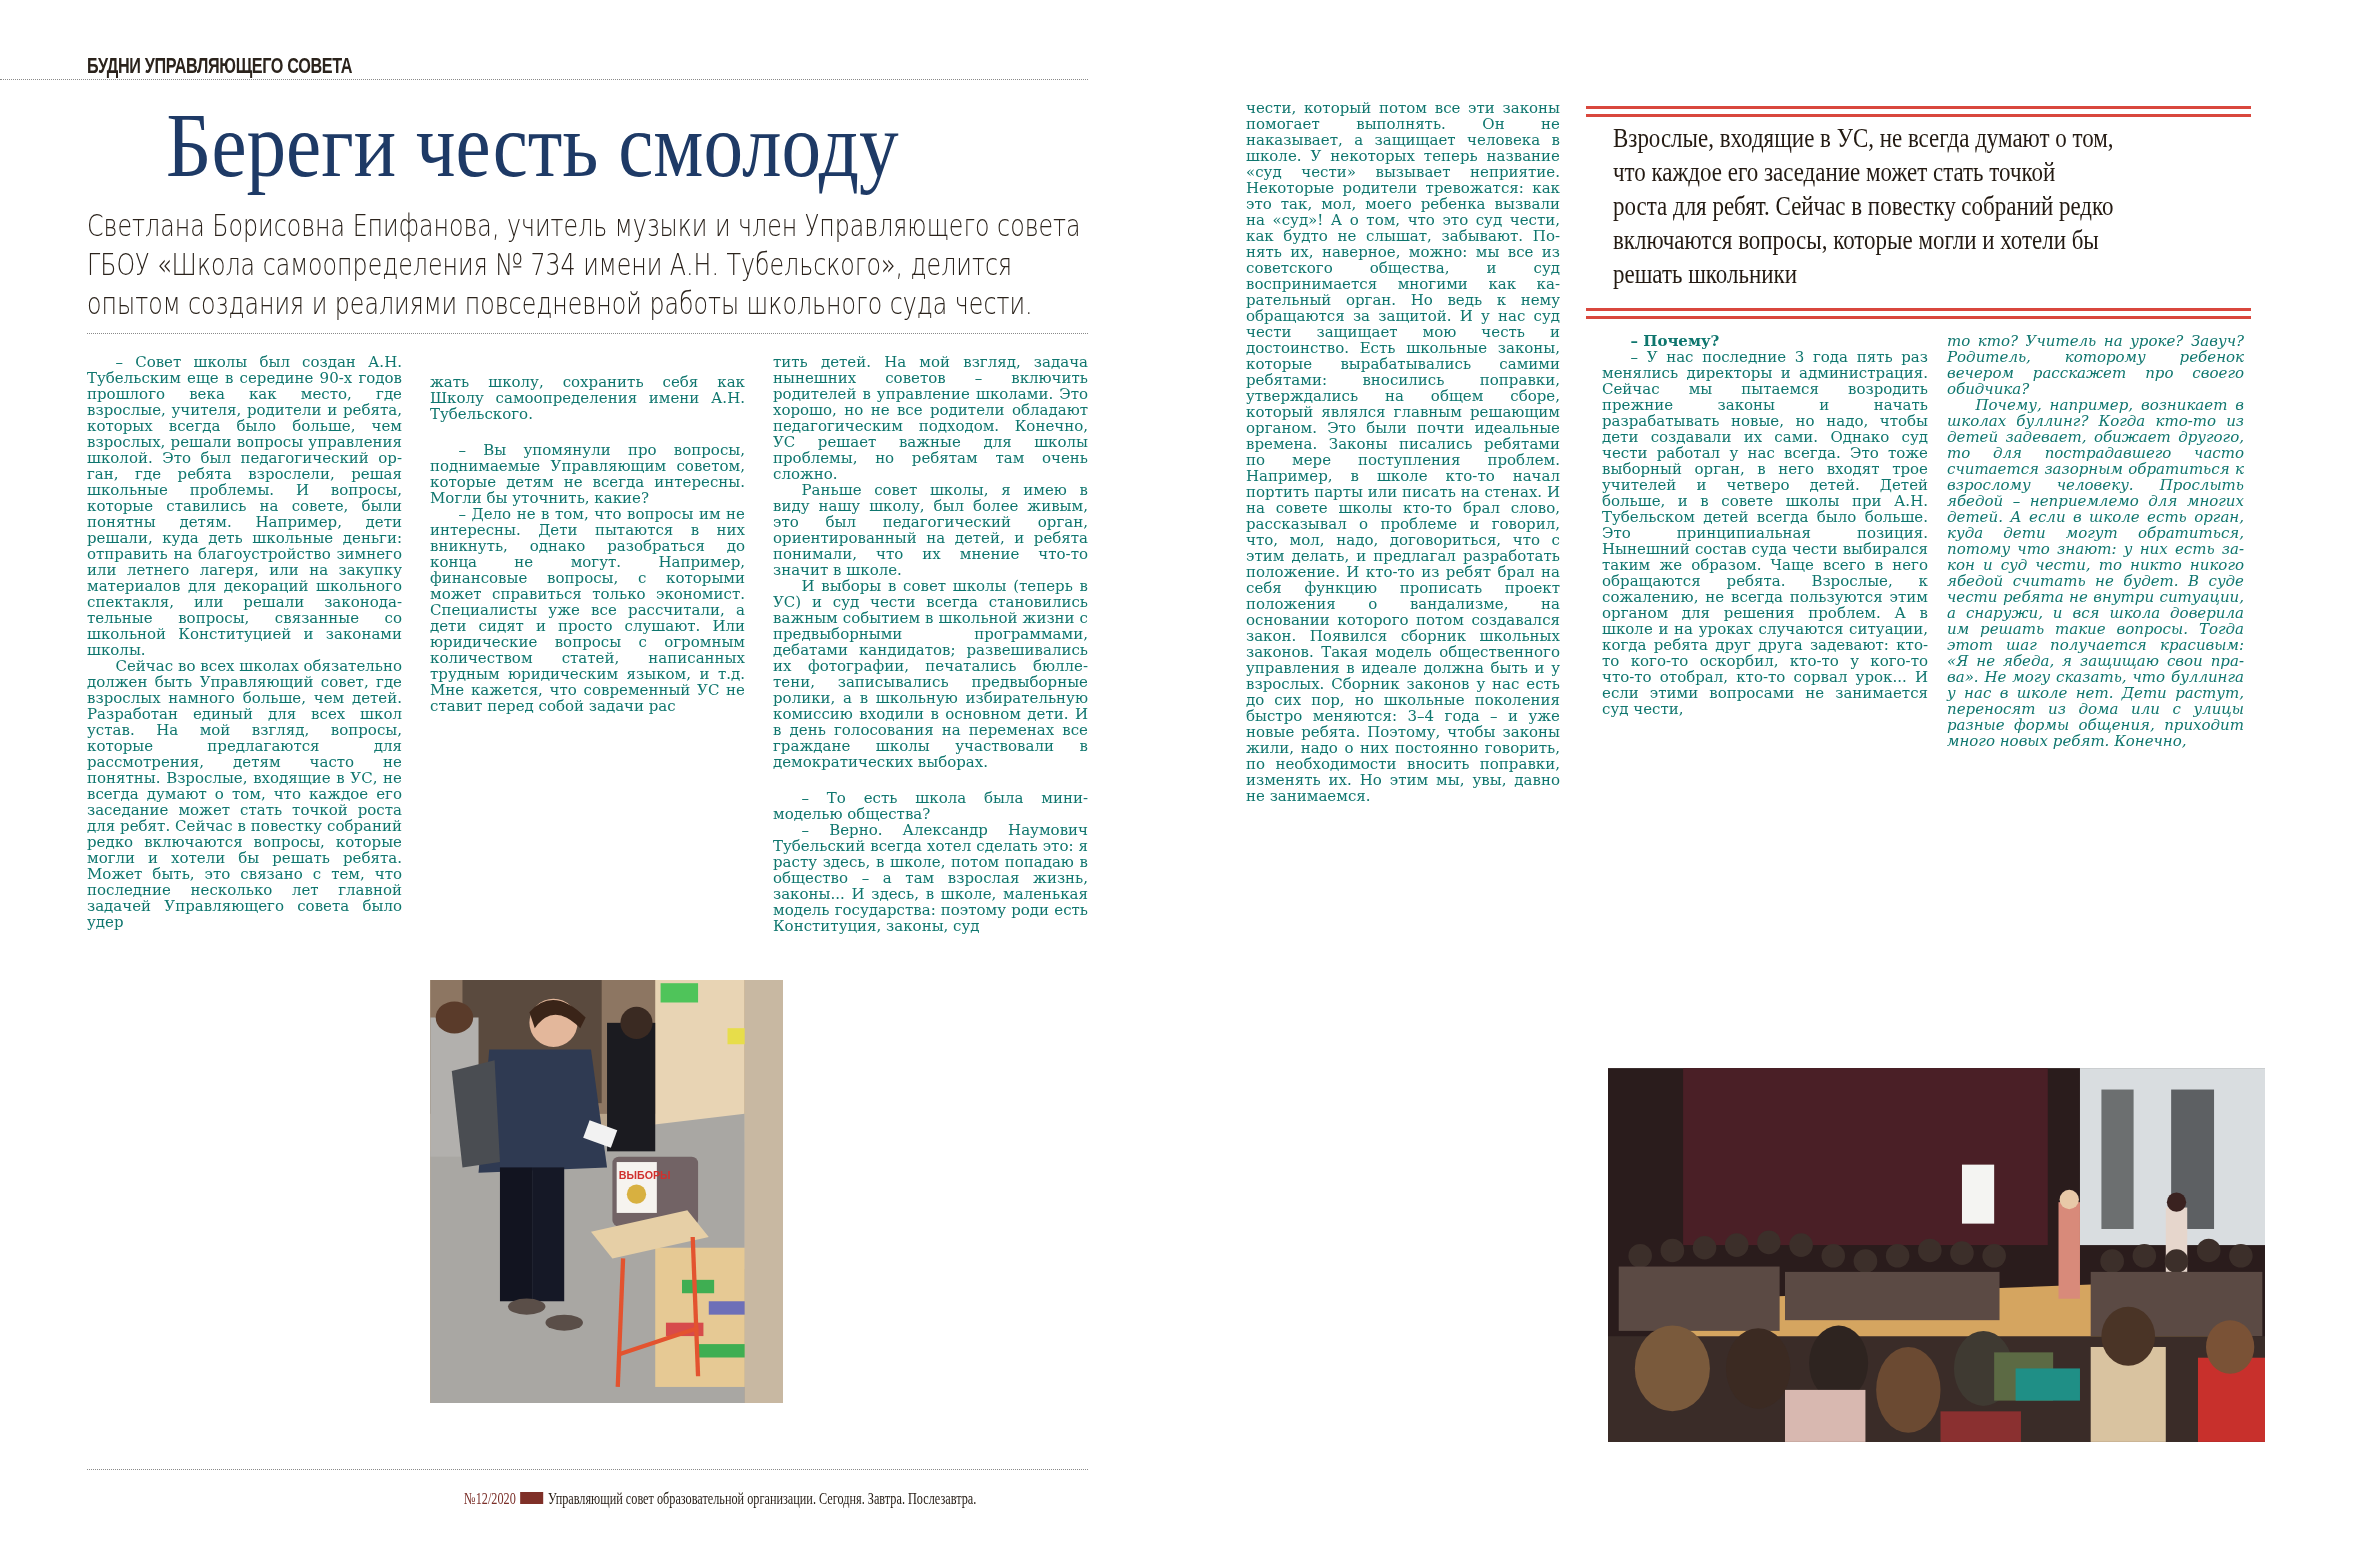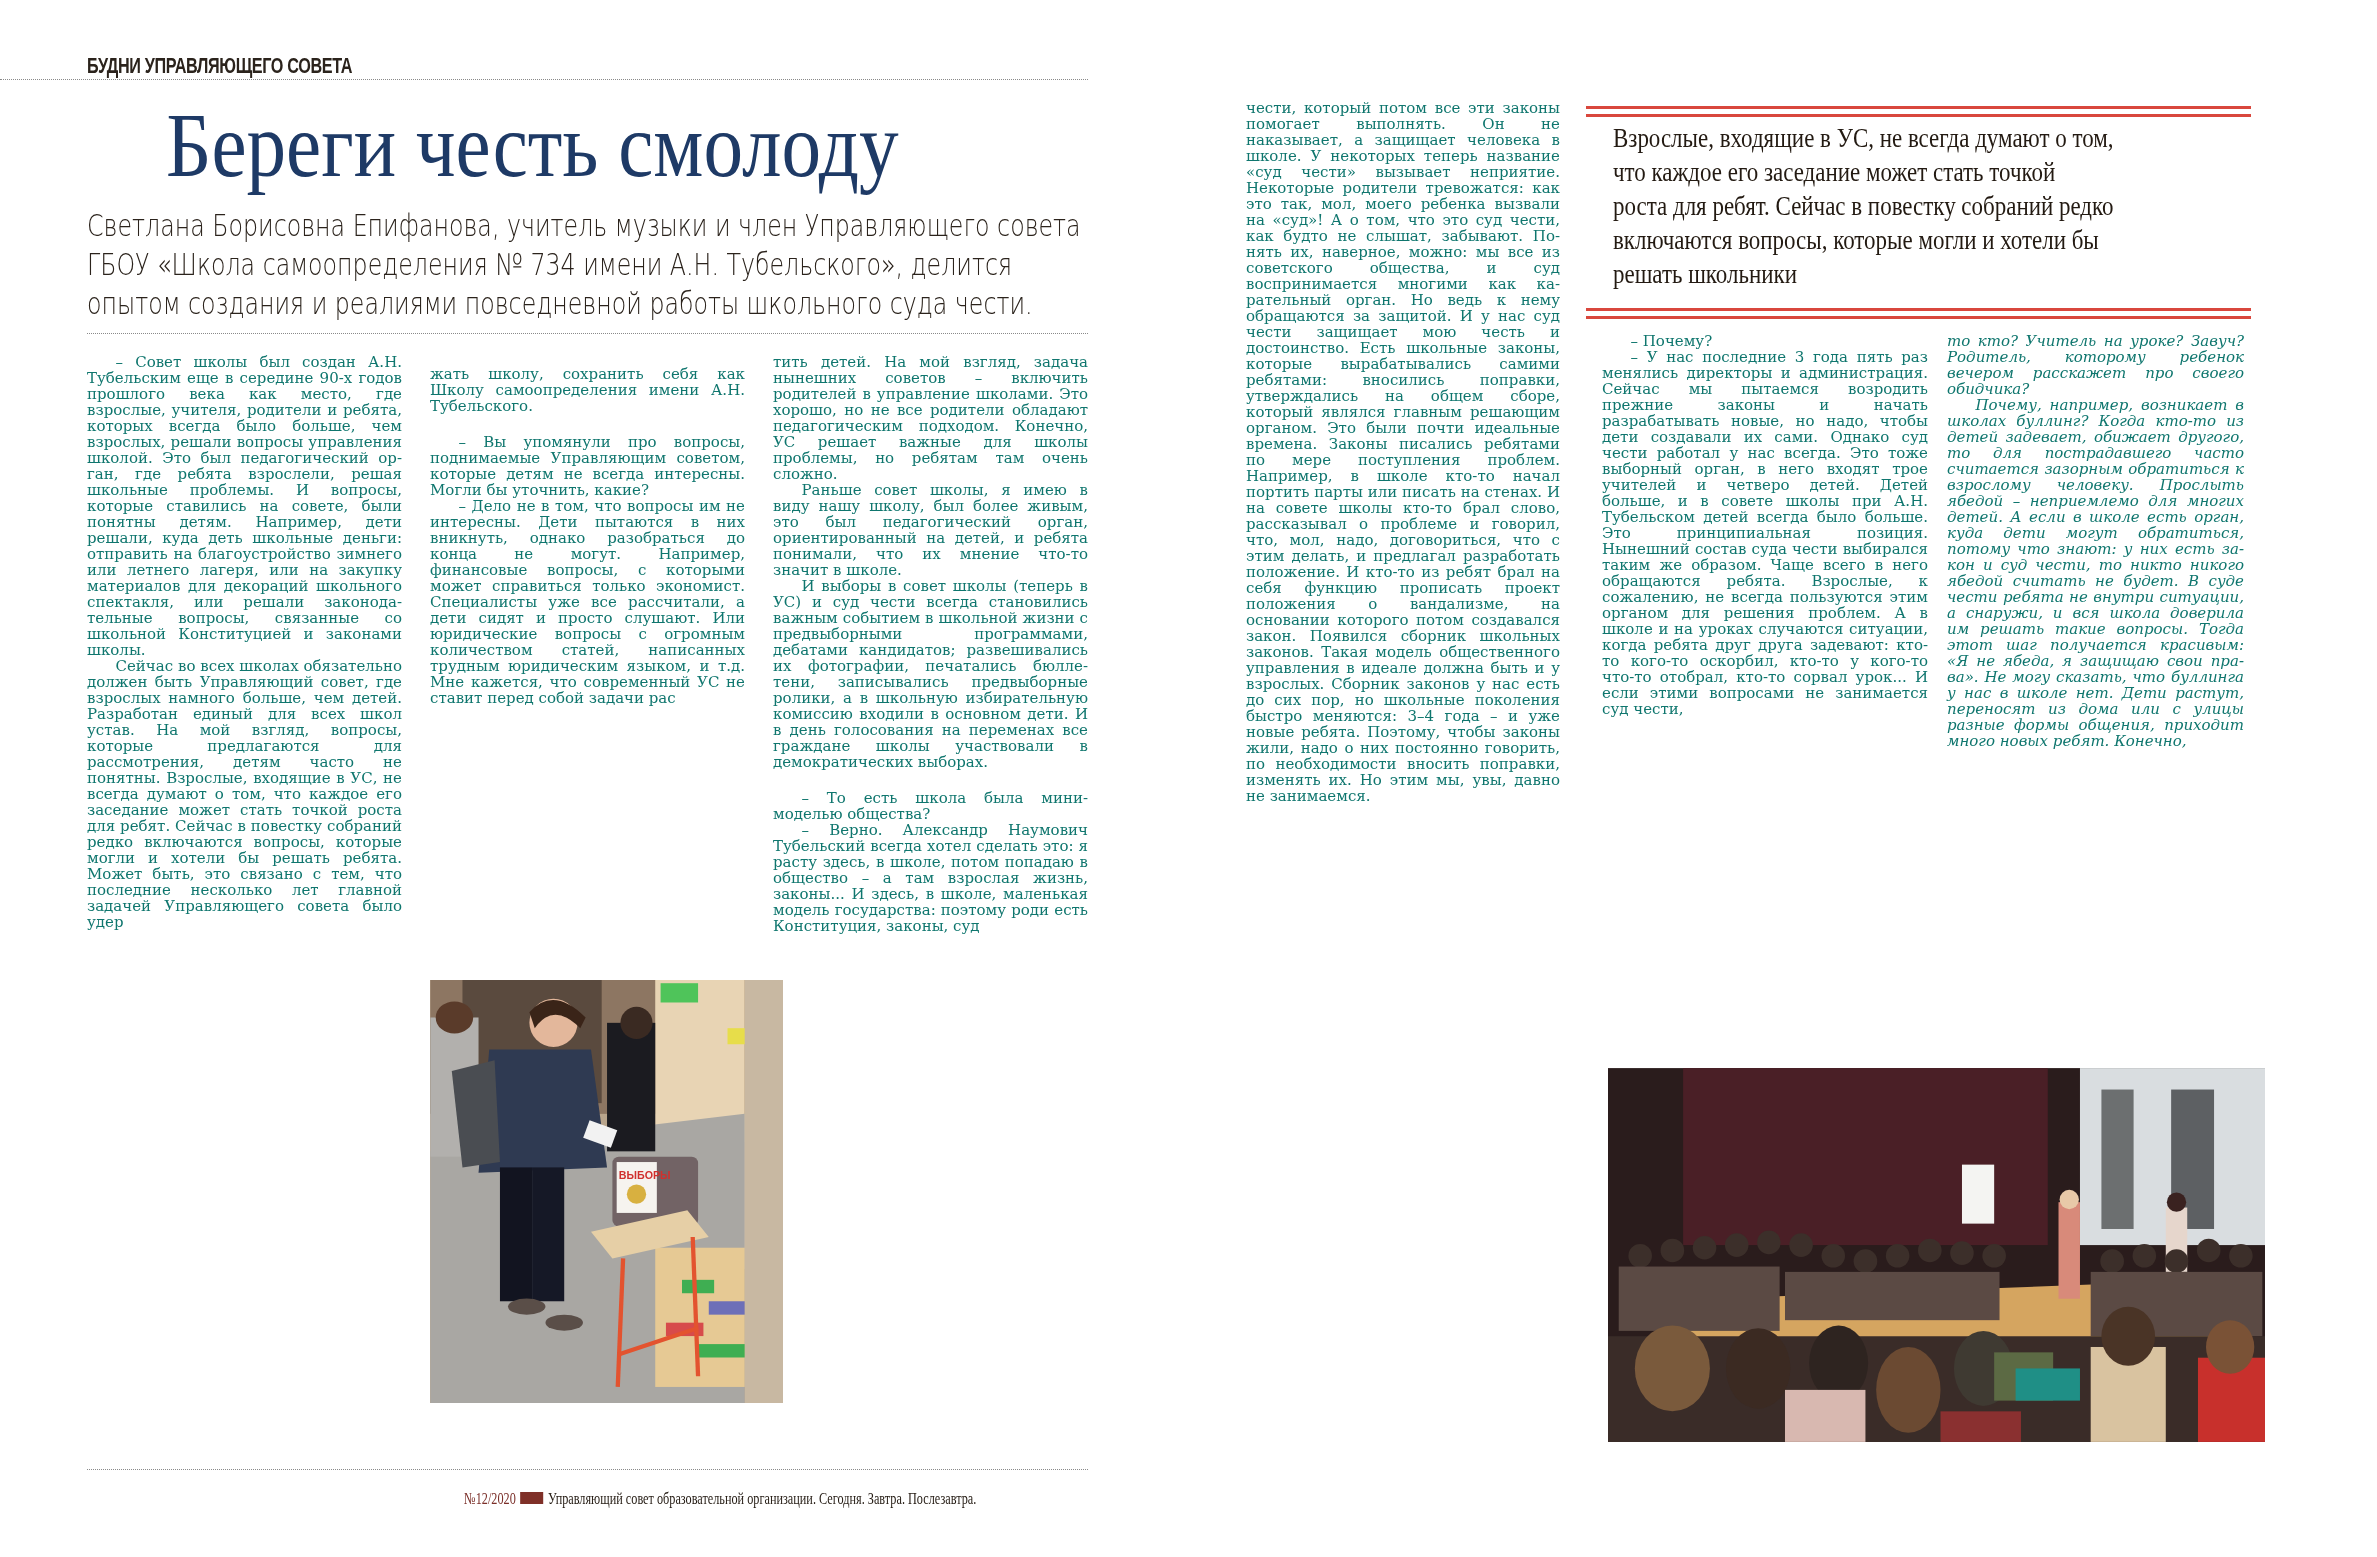--- a/index.html
+++ b/index.html
@@ -36,21 +36,21 @@
   <div>ГБОУ «Школа самоопределения № 734 имени А.Н. Тубельского», делится</div>
   <div>опытом создания и реалиями повседневной работы школьного суда чести.</div>
 </div>
 <div class="abs dots" style="left:87px;top:333px;width:1001px;"></div>
 
 <div class="abs col" style="left:87px;top:354px;width:315px;">
   <p>– Совет школы был создан А.Н. Тубельским еще в середи­не 90-х годов прошлого века как место, где взрослые, учителя, ро­дители и ребята, которых всегда было больше, чем взрослых, ре­шали вопросы управления шко­лой. Это был педагогический ор­ган, где ребята взрослели, решая школьные проблемы. И вопро­сы, которые ставились на совете, были понятны детям. Например, дети решали, куда деть школь­ные деньги: отправить на благо­устройство зимнего или летнего лагеря, или на закупку матери­алов для декораций школьного спектакля, или решали законода­тельные вопросы, связанные со школьной Конституцией и зако­нами школы.</p>
   <p>Сейчас во всех школах обяза­тельно должен быть Управляю­щий совет, где взрослых намного больше, чем детей. Разработан единый для всех школ устав. На мой взгляд, вопросы, которые предлагаются для рассмотрения, детям часто не понятны. Взрос­лые, входящие в УС, не всегда думают о том, что каждое его за­седание может стать точкой ро­ста для ребят. Сейчас в повестку собраний редко включаются во­просы, которые могли и хотели бы решать ребята. Может быть, это связано с тем, что последние несколько лет главной задачей Управляющего совета было удер­</p>
 </div>
 
-<div class="abs col" style="left:430px;top:366px;width:315px;">
+<div class="abs col" style="left:430px;top:374px;width:315px;">
   <p class="noind">жать школу, сохранить себя как Школу самоопределения имени А.Н. Тубельского.</p>
   <p class="q">– Вы упомянули про вопросы, поднимаемые Управляющим со­ветом, которые детям не всегда интересны. Могли бы уточнить, какие?</p>
   <p>– Дело не в том, что вопросы им не интересны. Дети пытаются в них вникнуть, однако разобрать­ся до конца не могут. Например, финансовые вопросы, с кото­рыми может справиться только экономист. Специалисты уже все рассчитали, а дети сидят и просто слушают. Или юридические во­просы с огромным количеством статей, написанных трудным юридическим языком, и т.д. Мне кажется, что современный УС не ставит перед собой задачи рас­</p>
 </div>
 
 <div class="abs photo" style="left:430px;top:980px;width:353px;height:423px;background:#c8b8a2;">
   <svg width="315" height="423" viewBox="0 0 587 790">
     <rect x="0" y="0" width="587" height="790" fill="#b9a58c"></rect>
     <rect x="0" y="0" width="587" height="250" fill="#8d7662"></rect>
     <rect x="60" y="0" width="260" height="230" fill="#5a4a3e"></rect>
@@ -109,21 +109,21 @@
 <div class="abs pull">
   <div>Взрослые, входящие в УС, не всегда думают о том,</div>
   <div>что каждое его заседание может стать точкой</div>
   <div>роста для ребят. Сейчас в повестку собраний редко</div>
   <div>включаются вопросы, которые могли и хотели бы</div>
   <div>решать школьники</div>
 </div>
 <div class="abs pull-lines" style="left:1586px;top:308px;width:665px;"></div>
 
 <div class="abs col" style="left:1602px;top:333px;width:326px;">
-  <p style="font-weight:normal;">– Почему?</p>
+  <p style="font-weight:bold;">– Почему?</p>
   <p>– У нас последние 3 года пять раз менялись директоры и адми­нистрация. Сейчас мы пытаем­ся возродить прежние законы и начать разрабатывать новые, но надо, чтобы дети создавали их сами. Однако суд чести работал у нас всегда. Это тоже выборный орган, в него входят трое учителей и четверо детей. Детей больше, и в совете школы при А.Н. Тубель­ском детей всегда было больше. Это принципиальная позиция. Нынешний состав суда чести вы­бирался таким же образом. Чаще всего в него обращаются ребята. Взрослые, к сожалению, не всег­да пользуются этим органом для решения проблем. А в школе и на уроках случаются ситуации, ког­да ребята друг друга задевают: кто-то кого-то оскорбил, кто-то у кого-то что-то отобрал, кто-то сорвал урок... И если этими во­просами не занимается суд чести,</p>
 </div>
 
 <div class="abs col" style="left:1947px;top:333px;width:297px;font-style:italic;">
   <p class="noind">то кто? Учитель на уроке? Зав­уч? Родитель, которому ребенок вечером расскажет про своего обидчика?</p>
   <p>Почему, например, возникает в школах буллинг? Когда кто-то из детей задевает, обижает дру­гого, то для пострадавшего часто считается зазорным обратиться к взрослому человеку. Прослыть ябедой – неприемлемо для мно­гих детей. А если в школе есть ор­ган, куда дети могут обратиться, потому что знают: у них есть за­кон и суд чести, то никто никого ябедой считать не будет. В суде чести ребята не внутри ситуации, а снаружи, и вся школа доверила им решать такие вопросы. Тогда этот шаг получается красивым: «Я не ябеда, я защищаю свои пра­ва». Не могу сказать, что буллин­га у нас в школе нет. Дети растут, переносят из дома или с улицы разные формы общения, прихо­дит много новых ребят. Конечно,</p>
 </div>
 
 <div class="abs photo" style="left:1608px;top:1068px;width:657px;height:374px;">
   <svg width="657" height="374" viewBox="0 0 1225 697">

